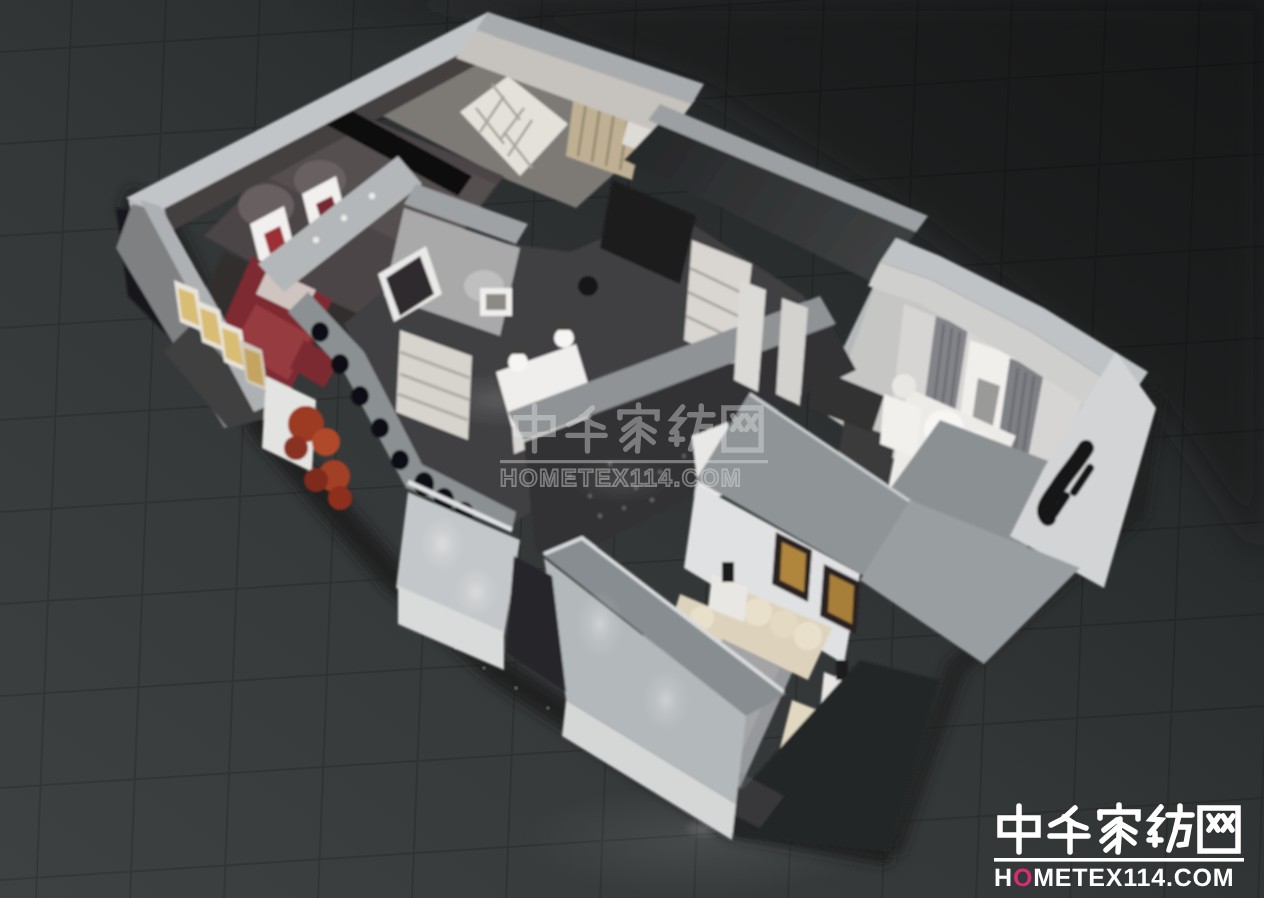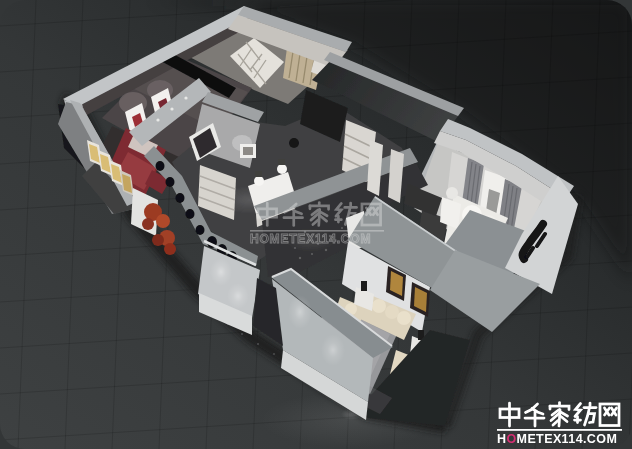--- a/index.html
+++ b/index.html
@@ -1,16 +1,16 @@
 <!DOCTYPE html>
 <html><head>
 <meta charset="utf-8">
 <style>
   html,body{margin:0;padding:0;background:#333637;}
-  #stage{position:relative;width:632px;height:449px;overflow:hidden;font-family:"Liberation Sans",sans-serif;border-radius:25px;}
+  #stage{position:relative;width:632px;height:449px;overflow:hidden;font-family:"Liberation Sans",sans-serif;}
 </style>
 </head>
 <body>
 <div id="stage">
 <svg width="632" height="449" viewBox="0 0 632 449">
 <defs>
   <linearGradient id="bgGrad" x1="0" y1="1" x2="1" y2="0">
     <stop offset="0" stop-color="#3e4142"></stop>
     <stop offset="0.45" stop-color="#343738"></stop>
     <stop offset="0.75" stop-color="#26292a"></stop>

